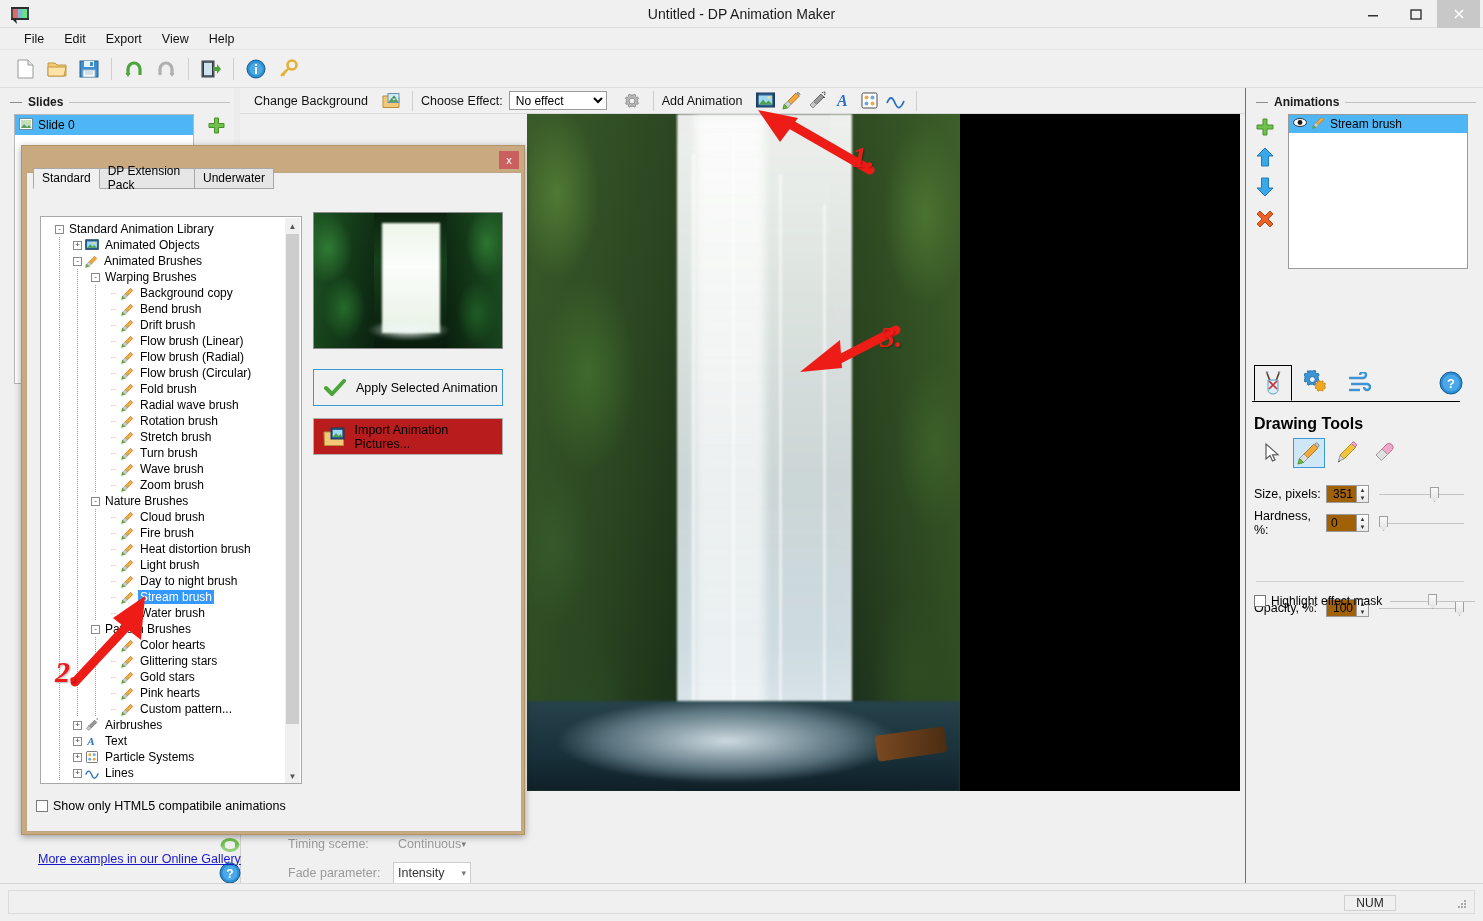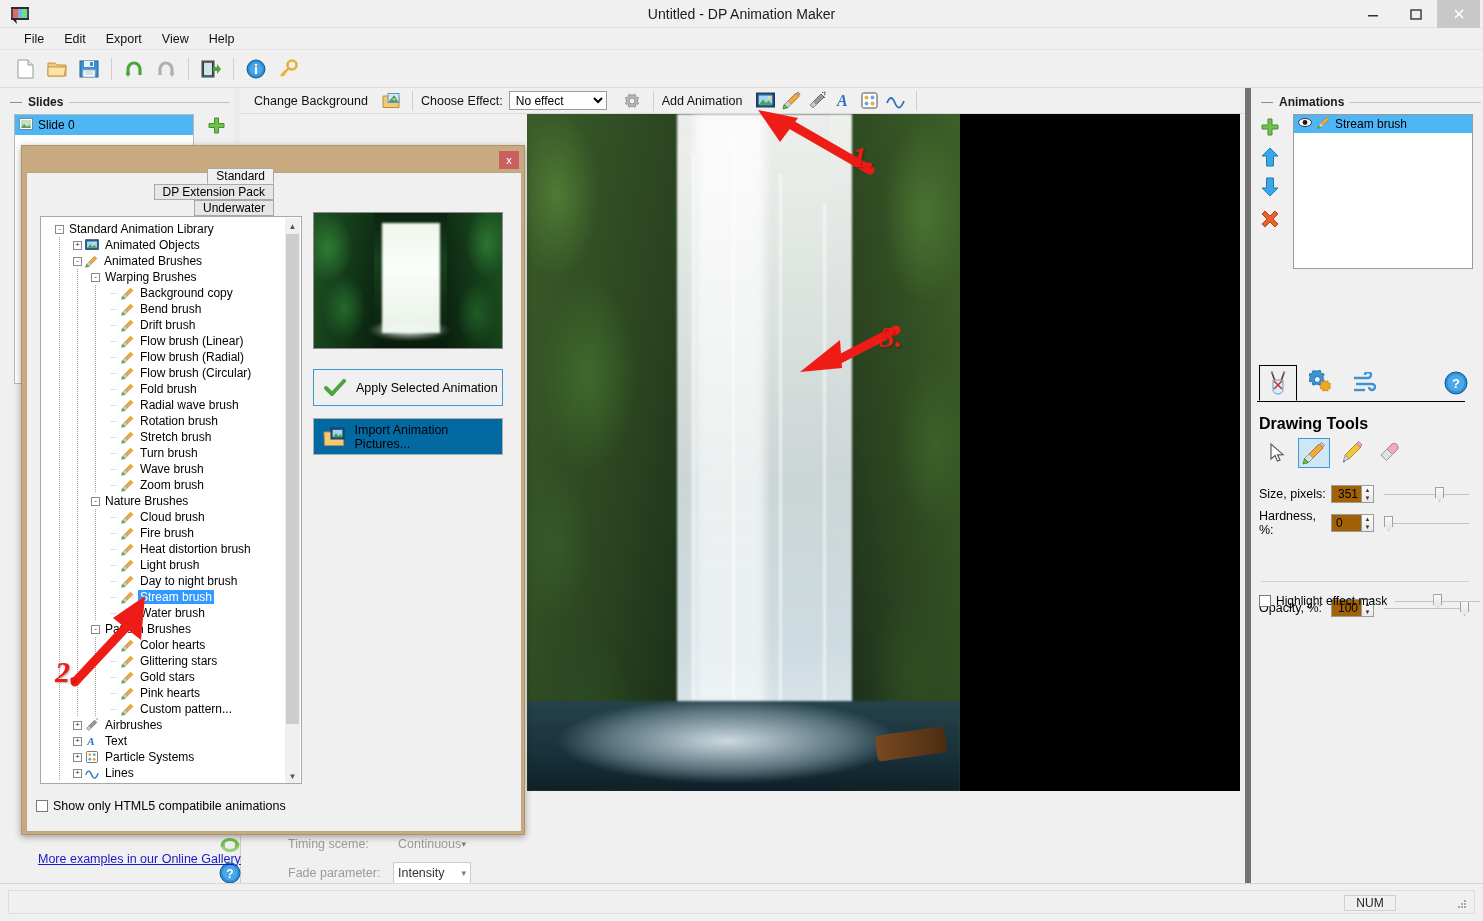--- a/index.html
+++ b/index.html
@@ -187,21 +187,21 @@
     position:relative;
   }
   .combo-arrow{ position:absolute; right:4px; top:50%; transform:translateY(-50%); font-size:9px; color:#7a7a7a;}
   .tim-icon{ position:absolute; left:-40px; top:50%; transform:translateY(-50%); width:24px; height:24px;}
 
   #bottom-sep{ position:absolute; left:240px; top:826px; width:1px; height:62px; background:#cfcfcf; }
 
   
   #right-panel{
     position:absolute; left:1245px; top:88px; width:238px; height:795px;
-    background:#f0f0f0; border-left:6px solid #737373;
+    background:#f0f0f0; border-left:1px solid #737373;
   }
   #anim-list{
     position:absolute; left:42px; top:26px; width:180px; height:155px;
     background:#fff; border:1px solid #9a9a9a;
   }
   .anim-row{ height:18px; display:flex; align-items:center; gap:5px; padding-left:4px; font-size:12px; }
   .anim-row.sel{ background:#4fb6f5; }
   .side-btn{ position:absolute; left:8px; width:22px; height:22px; display:flex; align-items:center; justify-content:center; cursor:default;}
 
   #tabstrip{
@@ -268,21 +268,21 @@
   #dlg-close{
     position:absolute; right:5px; top:5px; width:20px; height:18px;
     background:#c9605f; display:flex; align-items:center; justify-content:center;
     color:#fff; font-size:11px; cursor:default;
   }
   #dlg-body{
     position:absolute; left:4px; top:26px; width:496px; height:660px;
     background:#f0f0f0; border:1px solid #bda683;
   }
   
-  #dlg-tabs{ position:absolute; left:33px; top:168px; width:240px; height:20px; display:flex; align-items:flex-end;flex-direction:column; }
+  #dlg-tabs{ position:absolute; left:33px; top:168px; width:240px; height:20px; display:flex; align-items:center; }
   .dtab{
     height:21px; padding:0 8px; font-size:12px; display:flex; align-items:center;
     border:1px solid #a8a8a8; background:#e6e6e6; margin-right:-1px; cursor:default;
   }
   .dtab.active{ background:#f0f0f0; border-bottom:1px solid #f0f0f0; height:21px; font-weight:normal; z-index:3; }
 
   #tree-box{
     position:absolute; left:40px; top:216px; width:262px; height:568px;
     background:#fff; border:1px solid #a8a8a8; overflow:hidden;
   }
@@ -325,21 +325,21 @@
   .pv-pool{ position:absolute; left:40px; bottom:0; width:110px; height:28px;
     background:radial-gradient(ellipse 55px 14px at 55px 10px,#eef7f4,transparent 75%); filter:blur(1.5px); }
 
   #btn-apply{
     position:absolute; left:313px; top:369px; width:190px; height:37px;
     background:#f0f0f0; border:1px solid #3c99d4;
     display:flex; align-items:center; cursor:default;
   }
   #btn-import{
     position:absolute; left:313px; top:418px; width:190px; height:37px;
-    background:#0369a1; border:1px solid #adadad;
+    background:#b91c1c; border:1px solid #adadad;
     display:flex; align-items:center; cursor:default;
   }
   .dbtn-ico{ width:42px; display:flex; align-items:center; justify-content:center; }
   .dbtn-lbl{ font-size:12.5px; }
 
   #html5-row{ position:absolute; left:36px; top:799px; display:flex; align-items:center; gap:5px; }
   #html5-chk{ width:12px; height:12px; border:1px solid #7a7a7a; background:#fff; }
   #html5-lbl{ font-size:12.5px; }
 
   #gallery-link{

